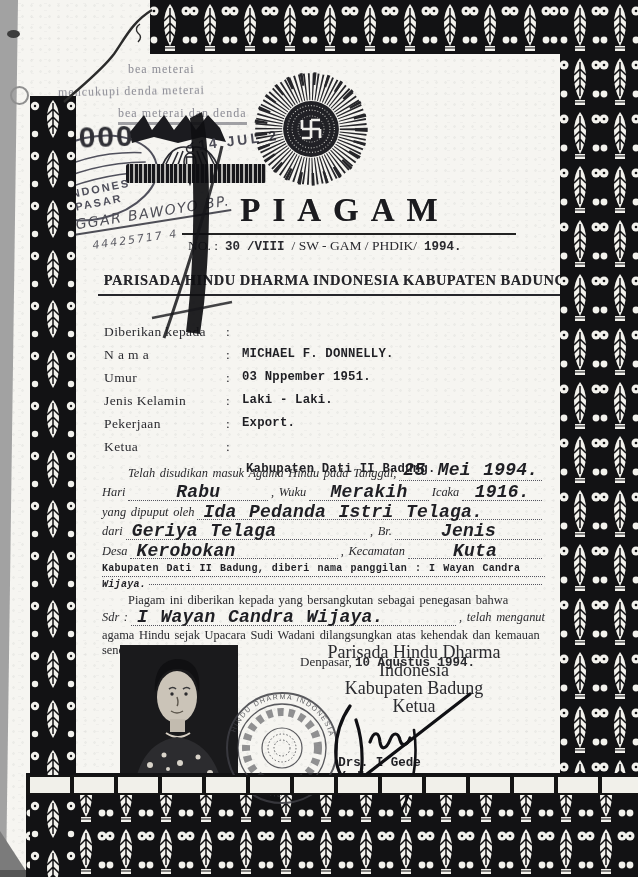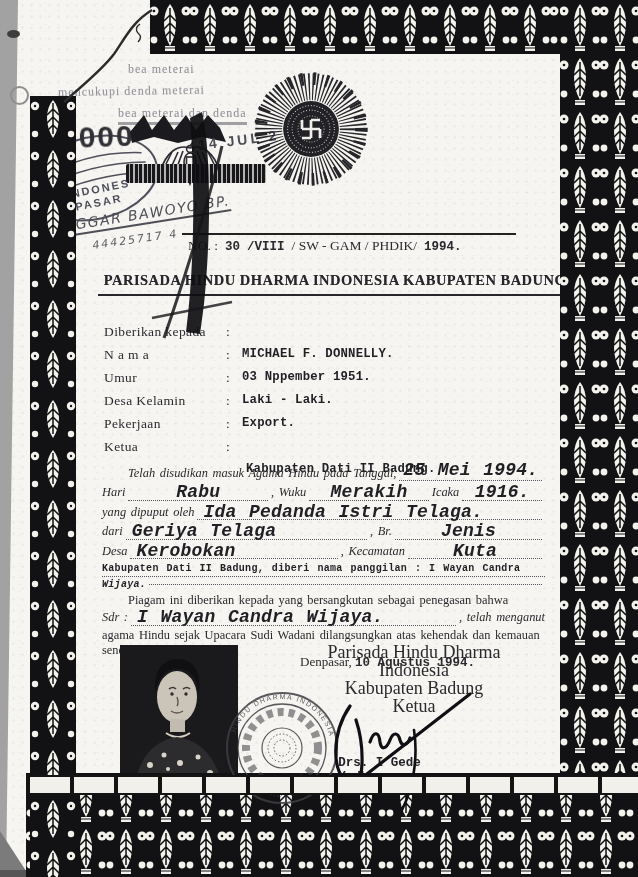--- a/index.html
+++ b/index.html
@@ -243,20 +243,21 @@
     <circle r="47" fill="none" stroke="#26262a" stroke-width="30" stroke-dasharray="1.6,2.6"></circle>
     <circle r="31" fill="#212126"></circle>
     <circle r="26" fill="none" stroke="#d9d8d2" stroke-width="1.2" stroke-dasharray="1,2.2"></circle>
     <circle r="21" fill="none" stroke="#d9d8d2" stroke-width="1.2" stroke-dasharray="1,2.2"></circle>
     <circle r="14.5" fill="none" stroke="#d9d8d2" stroke-width="1" stroke-dasharray="1,2"></circle>
     <g>
       <path d="M0,-10 V10 M-10,0 H10 M0,-10 H10 M10,0 V10 M0,10 H-10 M-10,0 V-10" stroke="#efeeea" stroke-width="3" fill="none"></path>
     </g>
   </svg>
 
+  <div class="title">PIAGAM</div>
   <div class="title-rule"></div>
   <div class="no-line">
     <span>NO. :</span><span class="mono">30</span><span class="mono">/VIII</span><span>/ SW - GAM / PHDIK/</span><span class="mono">1994.</span>
   </div>
   <div class="org-line">PARISADA HINDU DHARMA INDONESIA KABUPATEN BADUNG</div>
 
   <div class="fields">
     <div class="frow">
       <span class="flabel">Diberikan kepada</span>
       <span class="fcolon">:</span>
@@ -265,21 +266,21 @@
       <span class="flabel">N a m a</span>
       <span class="fcolon">:</span>
       <span class="fvalue">MICHAEL F. DONNELLY.</span>
     </div>
     <div class="frow">
       <span class="flabel">Umur</span>
       <span class="fcolon">:</span>
       <span class="fvalue">03 Nppember 1951.</span>
     </div>
     <div class="frow">
-      <span class="flabel">Desa Kelamin</span>
+      <span class="flabel">Jenis Kelamin</span>
       <span class="fcolon">:</span>
       <span class="fvalue">Laki - Laki.</span>
     </div>
     <div class="frow">
       <span class="flabel">Pekerjaan</span>
       <span class="fcolon">:</span>
       <span class="fvalue">Export.</span>
     </div>
     <div class="frow">
       <span class="flabel">Ketua</span>

